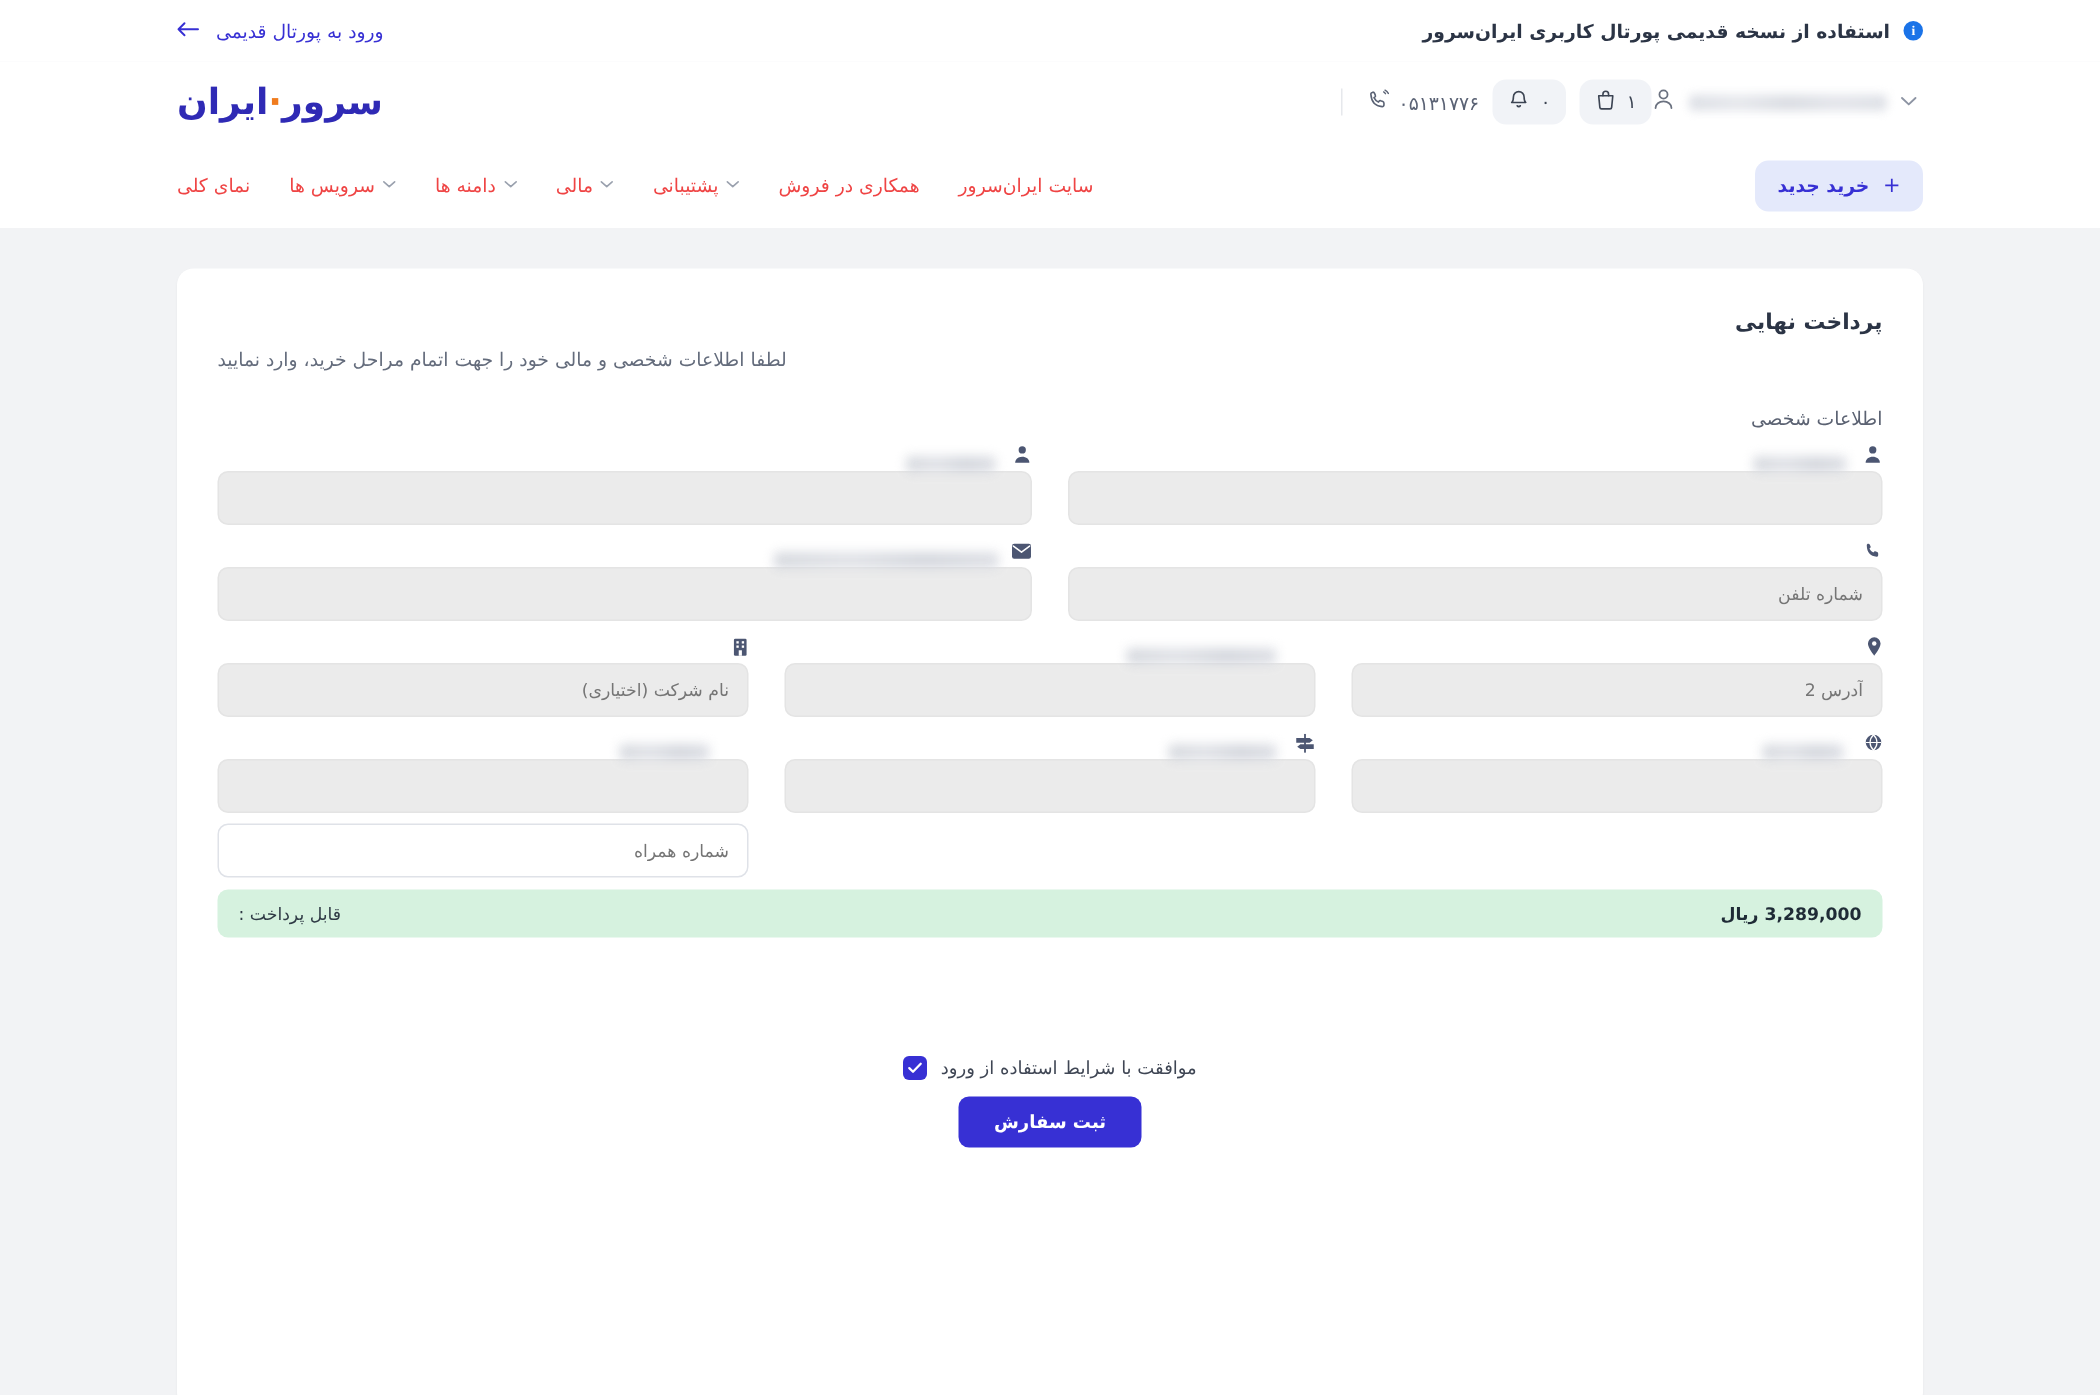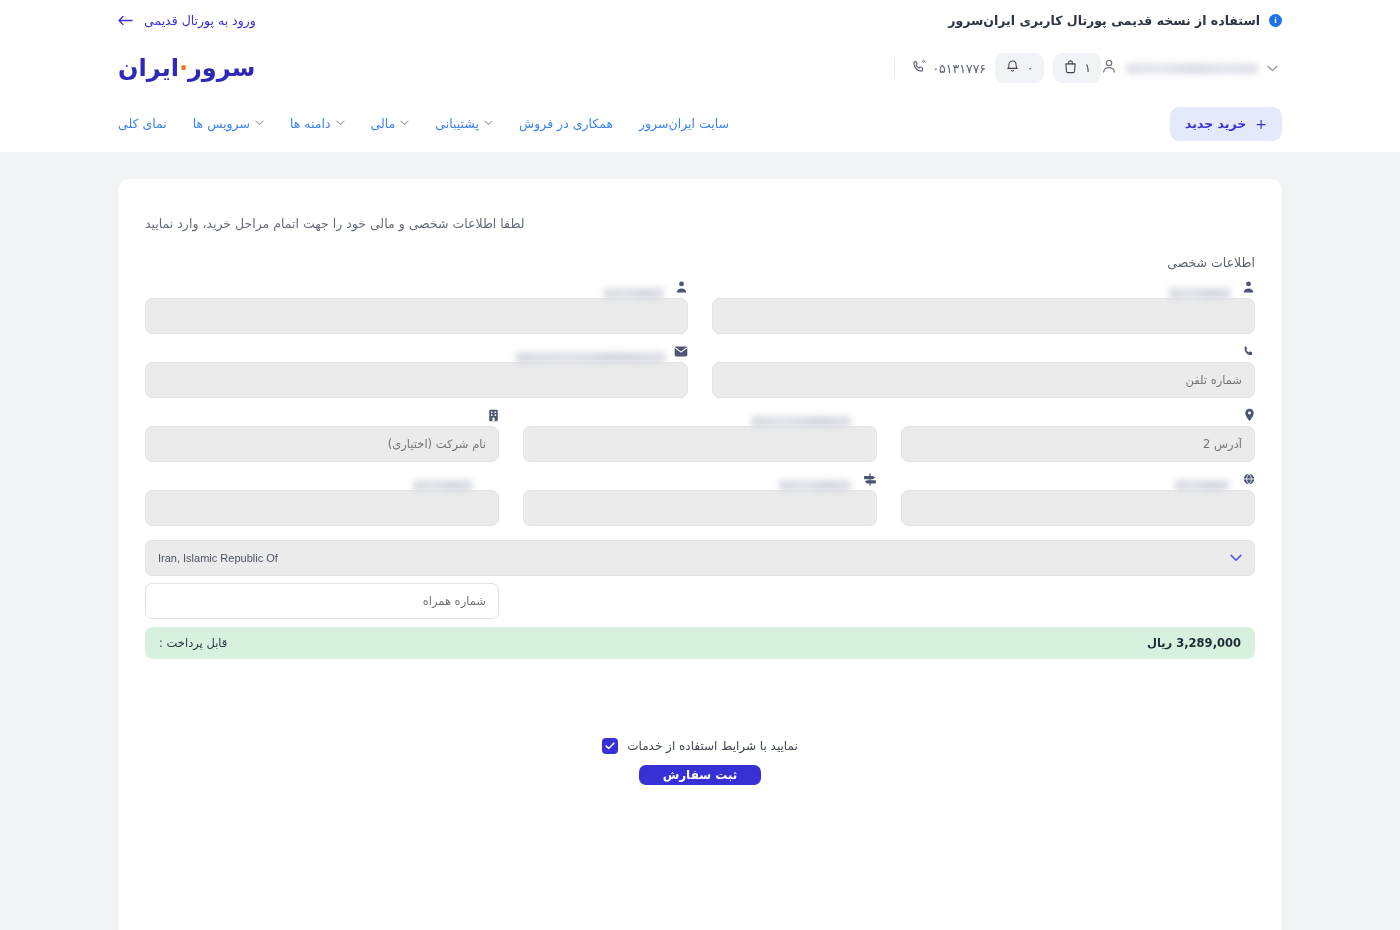--- a/index.html
+++ b/index.html
@@ -137,21 +137,21 @@
     display: flex;
     align-items: center;
     gap: 26px;
     margin-right: auto;
   }
   .nav-item {
     display: flex;
     align-items: center;
     gap: 5px;
     font-size: 12.5px;
-    color: #3b82f6;
+    color: #ef4444;
     cursor: pointer;
     white-space: nowrap;
   }
   .nav-item .nchev { font-size: 8px; color:#9aa1ae; }
   .btn-new {
     display: flex;
     align-items: center;
     gap: 9px;
     background: #e4e9fb;
     color: #3730d4;
@@ -323,21 +323,21 @@
     background: #3730d4;
     display: flex; align-items: center; justify-content: center;
     flex: 0 0 16px;
   }
   .cbox svg { display:block; }
   .btn-submit {
     background: #3730d4;
     color: #fff;
     border: none;
     border-radius: 7px;
-    height: 20px;
+    height: 34px;
     padding: 0 24px;
     font-size: 12px;
     font-weight: 700;
     font-family: inherit;
     cursor: pointer;
   }
 </style>
 </head>
 <body>
 
@@ -460,20 +460,21 @@
       <div class="nav-item">
         <span>نمای کلی</span>
       </div>
     </div>
   </div>
 </div>
 
 <div class="page">
   <div class="card">
 
+    <div class="card-title">پرداخت نهایی</div>
     <div class="card-sub">لطفا اطلاعات شخصی و مالی خود را جهت اتمام مراحل خرید، وارد نمایید</div>
 
     <div class="section-label">اطلاعات شخصی</div>
 
     <div class="row">
       <div class="field">
         <div class="field-icon left">
           <svg width="13" height="14" viewBox="0 0 14 15" fill="none" aria-hidden="true">
             <circle cx="7" cy="4.2" r="2.6" fill="#4c5672"></circle>
             <path d="M1.9 13.4c0-2.6 2.3-4.2 5.1-4.2s5.1 1.6 5.1 4.2" fill="#4c5672"></path>
@@ -568,45 +569,35 @@
         <input class="input" readonly="" placeholder="" style="">
         <span class="blurfill" style="right:26px; width:72px;"></span>
       </div>
       <div class="field">
         <div class="field-icon left"></div>
         <input class="input" readonly="" placeholder="" style="">
         <span class="blurfill" style="right:26px; width:60px;"></span>
       </div>
     </div>
 
-    <div class="select-row">
-      <div class="select-box">
-        <span class="select-chev">
-          <svg width="12" height="8" viewBox="0 0 12 8" fill="none" aria-hidden="true">
-            <path d="M1.2 1.4 6 6.2l4.8-4.8" stroke="#4b52d8" stroke-width="1.5" stroke-linecap="round" stroke-linejoin="round"></path>
-          </svg>
-        </span>
-        <span class="select-val">Iran, Islamic Republic Of</span>
-      </div>
-    </div>
 
     <div class="mobile-wrap">
       <div class="field">
         <input class="input white" readonly="" placeholder="شماره همراه" style="">
       </div>
     </div>
 
     <div class="pay-box">
       <span class="amt">3,289,000 ریال</span>
       <span class="lbl">قابل پرداخت :</span>
     </div>
 
     <div class="actions">
       <label class="terms">
-        <span>نمایید با شرایط استفاده از خدمات</span>
+        <span>موافقت با شرایط استفاده از ورود</span>
         <span class="cbox">
           <svg width="10" height="8" viewBox="0 0 11 9" fill="none" aria-hidden="true">
             <path d="M1.2 4.6 4 7.3 9.8 1.3" stroke="#fff" stroke-width="1.7" stroke-linecap="round" stroke-linejoin="round"></path>
           </svg>
         </span>
       </label>
       <button class="btn-submit">ثبت سفارش</button>
     </div>
 
   </div>

